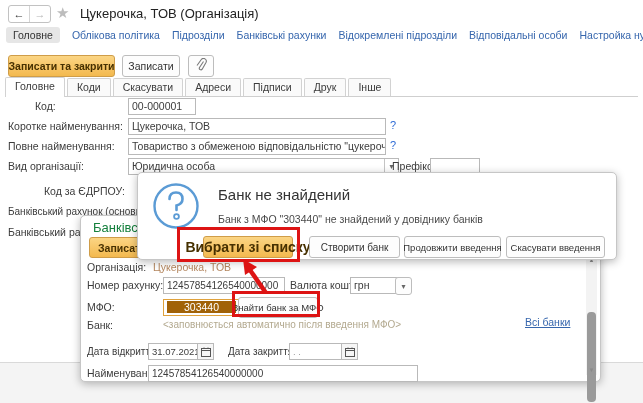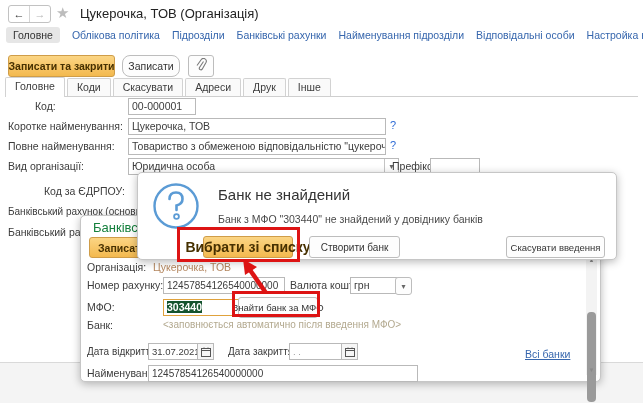--- a/index.html
+++ b/index.html
@@ -25,21 +25,21 @@
   .tab{padding:2px 9px 2px 9px;border:1px solid #d2d2d2;border-bottom:none;background:#fafafa;
        border-radius:2px 2px 0 0;margin-right:2px;height:13px;line-height:13px;}
   .tab.active{background:#fff;position:relative;top:1px;padding-bottom:4px;}
   
   .lbl{white-space:nowrap;}
   .inp{background:#fff;border:1px solid #b9b9b9;height:13px;line-height:13px;padding:1px 3px;
        white-space:nowrap;overflow:hidden;}
   .combo-arrow{position:absolute;right:0;top:0;bottom:0;width:13px;border-left:1px solid #c4c4c4;
        display:flex;align-items:center;justify-content:center;color:#666;font-size:8px;}
   .help{color:#2e6bd6;font-size:11px;}
-  .linku{color:#3666ad;text-decoration:underline;cursor:pointer;margin-top:32px;}
+  .linku{color:#3666ad;text-decoration:underline;cursor:pointer;}
   .muted-org{color:#b5875f;}
   .autofill{color:#b3a98f;}
   
   .float{background:#fff;border:1px solid #c6c6c6;border-radius:5px;box-shadow:0 2px 9px rgba(0,0,0,.28);}
   .dlg-title{font-size:15px;color:#333;}
   .dlg-msg{font-size:10.5px;color:#4a4a4a;}
   .red-rect{border:3px solid #dd1414;background:transparent;}
   .calbtn{display:flex;align-items:center;justify-content:center;background:#f6f6f6;
           border:1px solid #b9b9b9;height:15px;width:15px;}
   .scroll{background:#f3f3f3;}
@@ -57,41 +57,42 @@
     <div class="cell" style="color:#b5b5b5;">→</div>
   </div>
   <div class="abs star" style="left:56px;top:4px;">★</div>
   <div class="abs wintitle" style="left:80px;top:6px;">Цукерочка, ТОВ (Організація)</div>
 
   <div class="abs navrow" style="left:6px;top:27px;width:637px;overflow:hidden;">
     <div class="navactive">Головне</div>
     <div class="navlink">Облікова політика</div>
     <div class="navlink">Підрозділи</div>
     <div class="navlink">Банківські рахунки</div>
-    <div class="navlink">Найменування підрозділи</div>
+    <div class="navlink">Відокремлені підрозділи</div>
     <div class="navlink">Відповідальні особи</div>
     <div class="navlink">Настройка нумерації податкових документів</div>
 
   </div>
 
   <div class="abs btn orange" style="left:8px;top:55px;width:105px;height:20px;">Записати та закрити</div>
-  <div class="abs btn" style="left:122px;top:55px;width:56px;height:20px;border-radius:8px;">Записати</div>
+  <div class="abs btn" style="left:122px;top:55px;width:56px;height:20px;">Записати</div>
   <div class="abs btn" style="left:188px;top:55px;width:24px;height:20px;">
     <span>
       <svg width="12" height="14" viewBox="0 0 12 14">
           <path d="M8.5 3.5 L4.5 9.5 a1.6 1.6 0 0 0 2.7 1.7 L11 4.5 a2.8 2.8 0 0 0 -4.7 -3 L2 7.5" fill="none" stroke="#7a7a7a" stroke-width="1.1"></path>
         </svg>
     </span>
   </div>
 
   <div class="abs tabstrip" style="left:5px;top:78px;width:633px;">
     <div class="tab active">Головне</div>
     <div class="tab">Коди</div>
     <div class="tab">Скасувати</div>
     <div class="tab">Адреси</div>
+    <div class="tab">Підписи</div>
     <div class="tab">Друк</div>
     <div class="tab">Інше</div>
   </div>
 
   <div class="abs lbl" style="left:8px;top:100px;margin-left:27px;">Код:</div>
   <div class="abs inp" style="left:128px;top:98px;width:60px;">00-000001</div>
 
   <div class="abs lbl" style="left:8px;top:120px;">Коротке найменування:</div>
   <div class="abs inp" style="left:128px;top:118px;width:250px;">Цукерочка, ТОВ</div>
   <div class="abs help" style="left:390px;top:119px;">?</div>
@@ -123,21 +124,21 @@
     <div class="abs muted-org" style="left:72px;top:45px;">Цукерочка, ТОВ</div>
 
     <div class="abs lbl" style="left:6px;top:63px;">Номер рахунку:</div>
     <div class="abs inp" style="left:82px;top:61px;width:114px;font-size:10px;">12457854126540000000</div>
     <div class="abs lbl" style="left:209px;top:63px;">Валюта коштів:</div>
     <div class="abs inp" style="left:269px;top:61px;width:40px;">грн</div>
     <div class="abs btn" style="left:314px;top:61px;width:15px;height:16px;font-size:8px;color:#666;">▾</div>
 
     <div class="abs lbl" style="left:6px;top:85px;">МФО:</div>
     <div class="abs inp" style="left:82px;top:83px;width:68px;border-color:#e0a23c;">
-      <span style="background:#14532d;color:#fff;padding:0 0;font-weight:bold;">303440</span>
+      <span style="background:#a16207;color:#fff;padding:0 17px;">303440</span>
     </div>
     <div class="abs btn" style="left:157px;top:81px;width:78px;height:19px;font-size:9.5px;">Знайти банк за МФО</div>
 
     <div class="abs lbl" style="left:6px;top:103px;">Банк:</div>
     <div class="abs autofill" style="left:82px;top:103px;font-size:10px;">&lt;заповнюється автоматично після введення МФО&gt;</div>
     <div class="abs linku" style="left:444px;top:100px;">Всі банки</div>
 
     <div class="abs lbl" style="left:6px;top:130px;font-size:10px;">Дата відкриття:</div>
     <div class="abs inp" style="left:67px;top:127px;width:48px;font-size:9.5px;">31.07.2021</div>
     <div class="abs calbtn" style="left:116px;top:127px;">
@@ -174,20 +175,21 @@
       <svg width="48" height="48" viewBox="0 0 48 48">
         <circle cx="24" cy="24" r="21.5" fill="none" stroke="#5b9bd5" stroke-width="2.4"></circle>
         <path d="M17.5 17 Q17.5 10.5 24 10.5 Q30.5 10.5 30.5 17 Q30.5 22 24.5 23.5 L24.5 28" fill="none" stroke="#5b9bd5" stroke-width="2.6" stroke-linecap="round"></path>
         <circle cx="24.5" cy="34.5" r="2.4" fill="none" stroke="#5b9bd5" stroke-width="1.8"></circle>
       </svg>
     </div>
     <div class="abs dlg-title" style="left:80px;top:13px;">Банк не знайдений</div>
     <div class="abs dlg-msg" style="left:80px;top:40px;">Банк з МФО "303440" не знайдений у довіднику банків</div>
     <div class="abs btn orange" style="left:65px;top:63px;width:88px;height:20px;font-size:14px;">Вибрати зі списку</div>
     <div class="abs btn" style="left:171px;top:63px;width:89px;height:20px;font-size:10px;">Створити банк</div>
+    <div class="abs btn" style="left:266px;top:63px;width:95px;height:20px;font-size:9.5px;">Продовжити введення</div>
     <div class="abs btn" style="left:368px;top:63px;width:97px;height:20px;font-size:9.5px;">Скасувати введення</div>
   </div>
 
   <div class="abs red-rect" style="left:177px;top:227px;width:117px;height:29px;z-index:60;"></div>
   <div class="abs red-rect" style="left:232px;top:291px;width:82px;height:20px;z-index:60;"></div>
   <svg class="abs" style="left:236px;top:258px;z-index:60;" width="42" height="36" viewBox="0 0 42 36">
     <path d="M30 35 L14 12" stroke="#dd1414" stroke-width="4.5" fill="none"></path>
     <polygon points="7,1 21,9 9,17" fill="#dd1414"></polygon>
   </svg>
 

